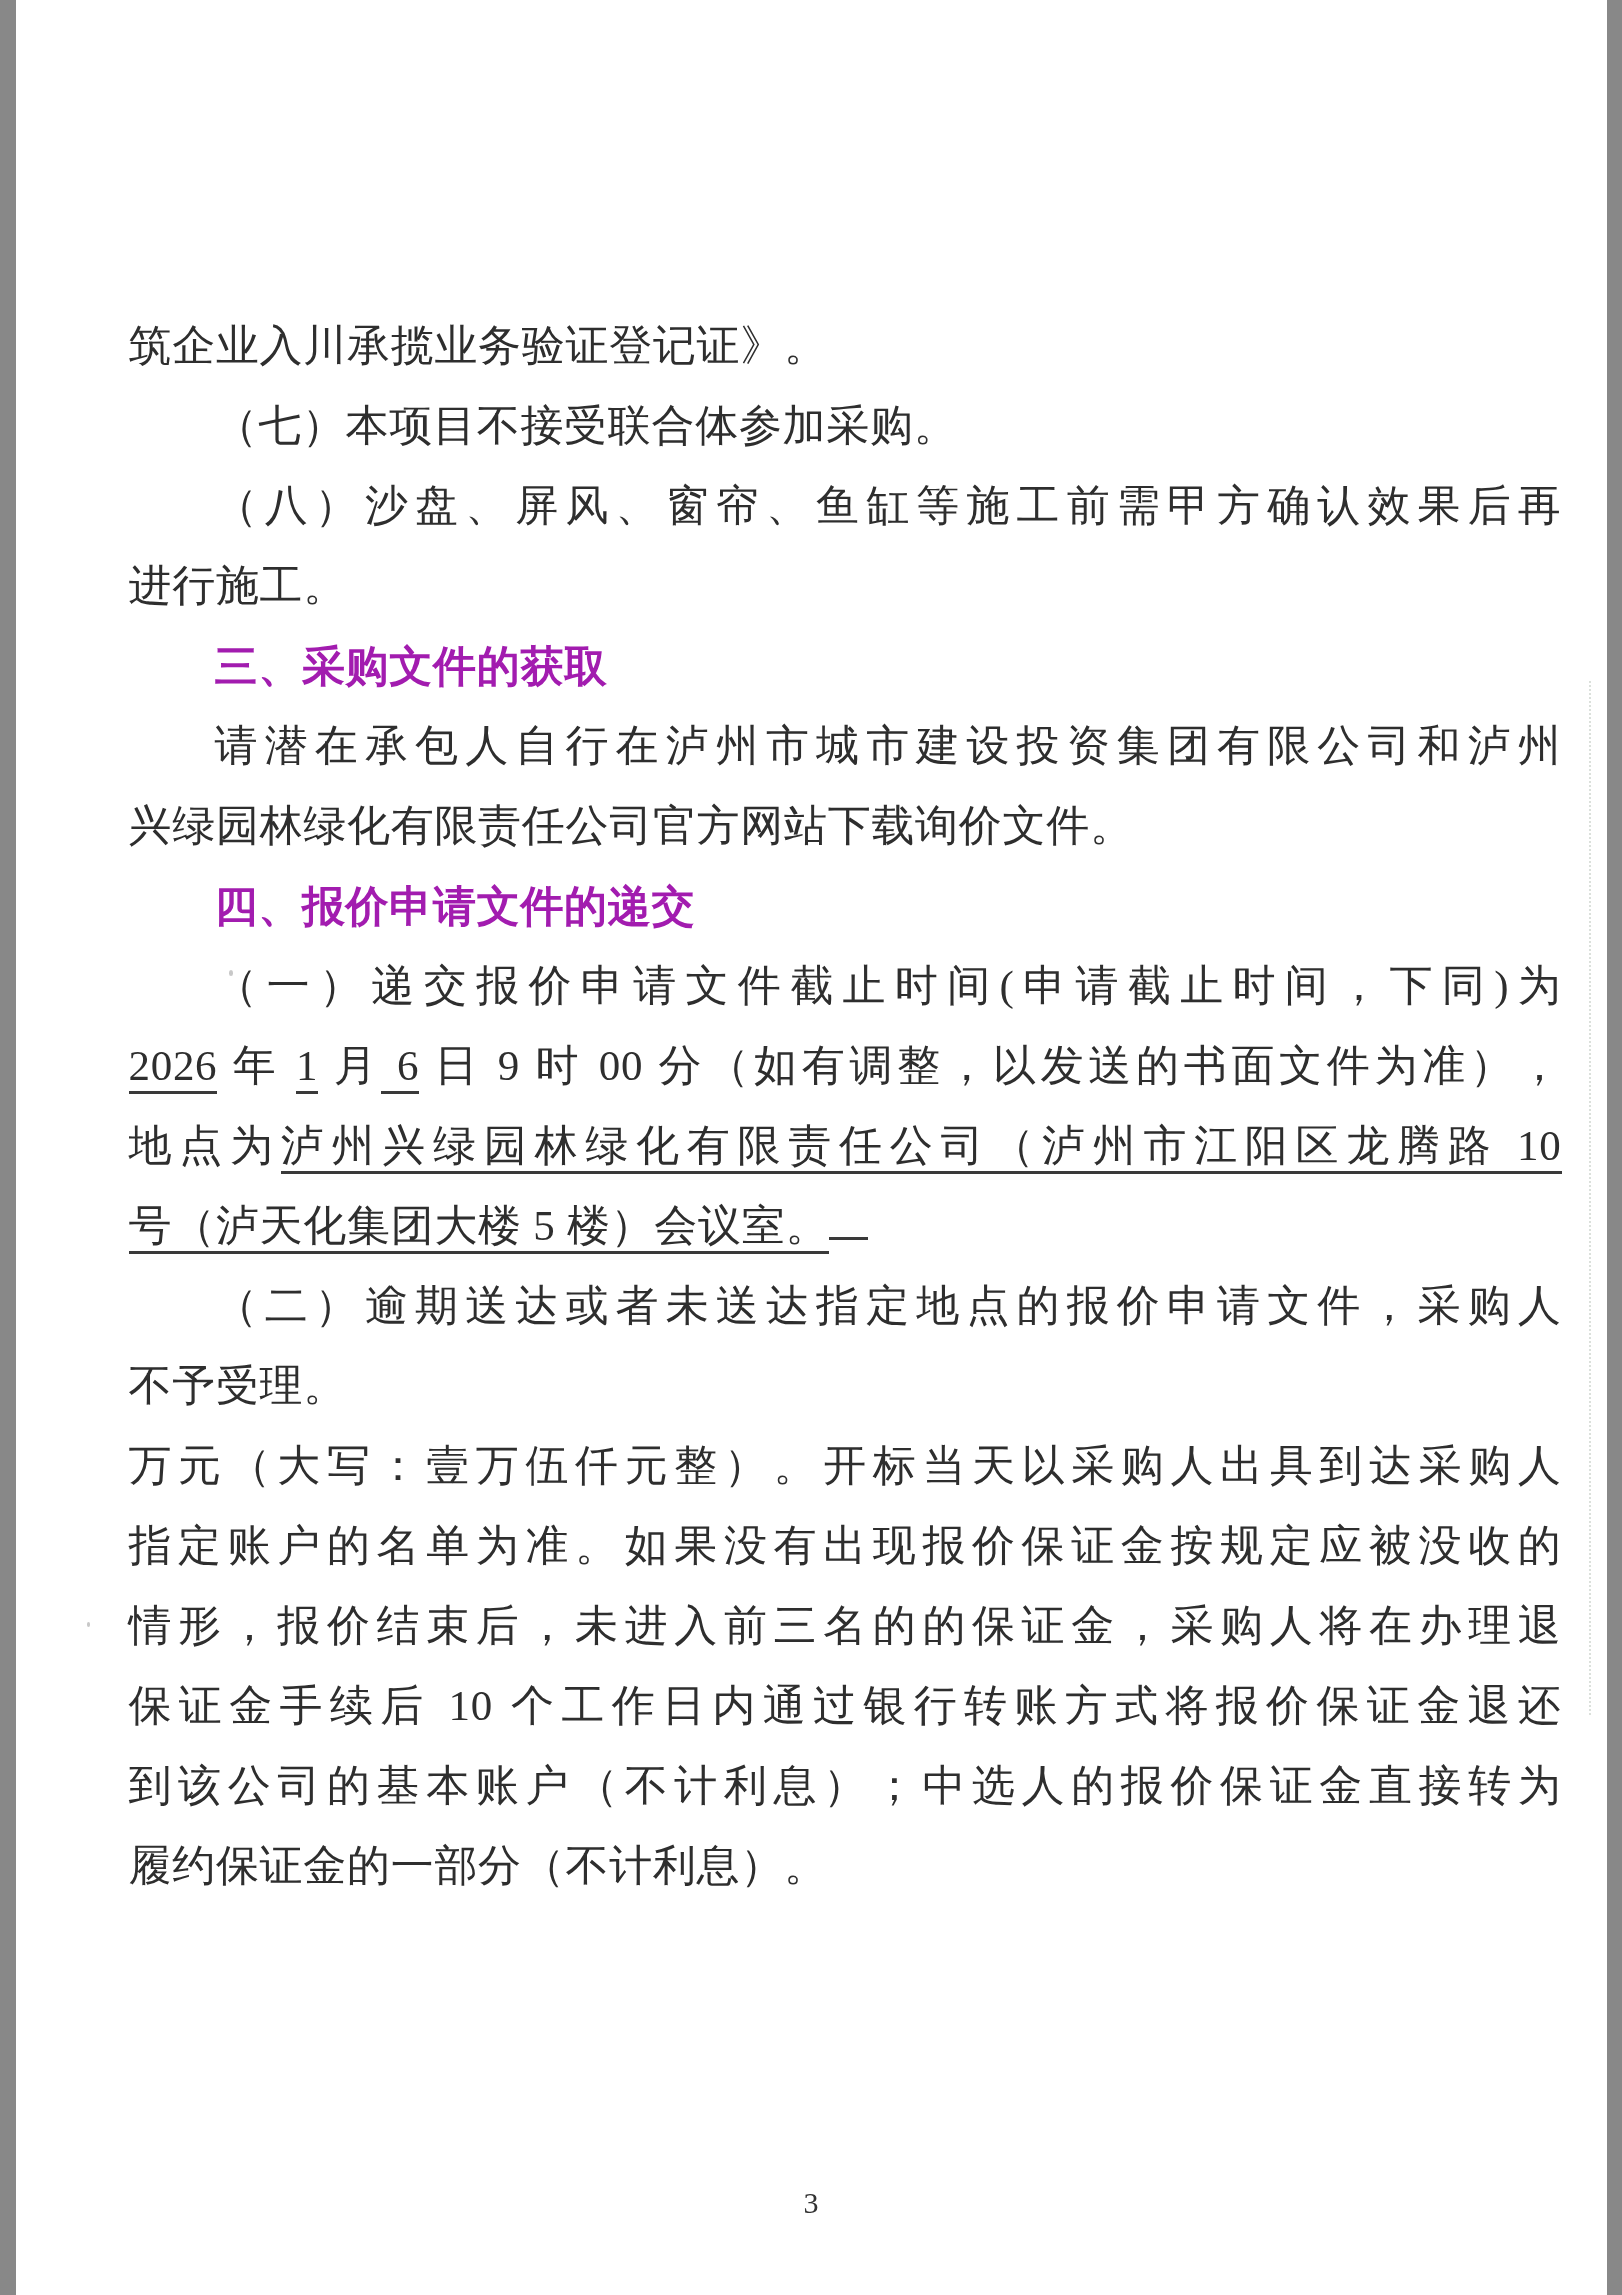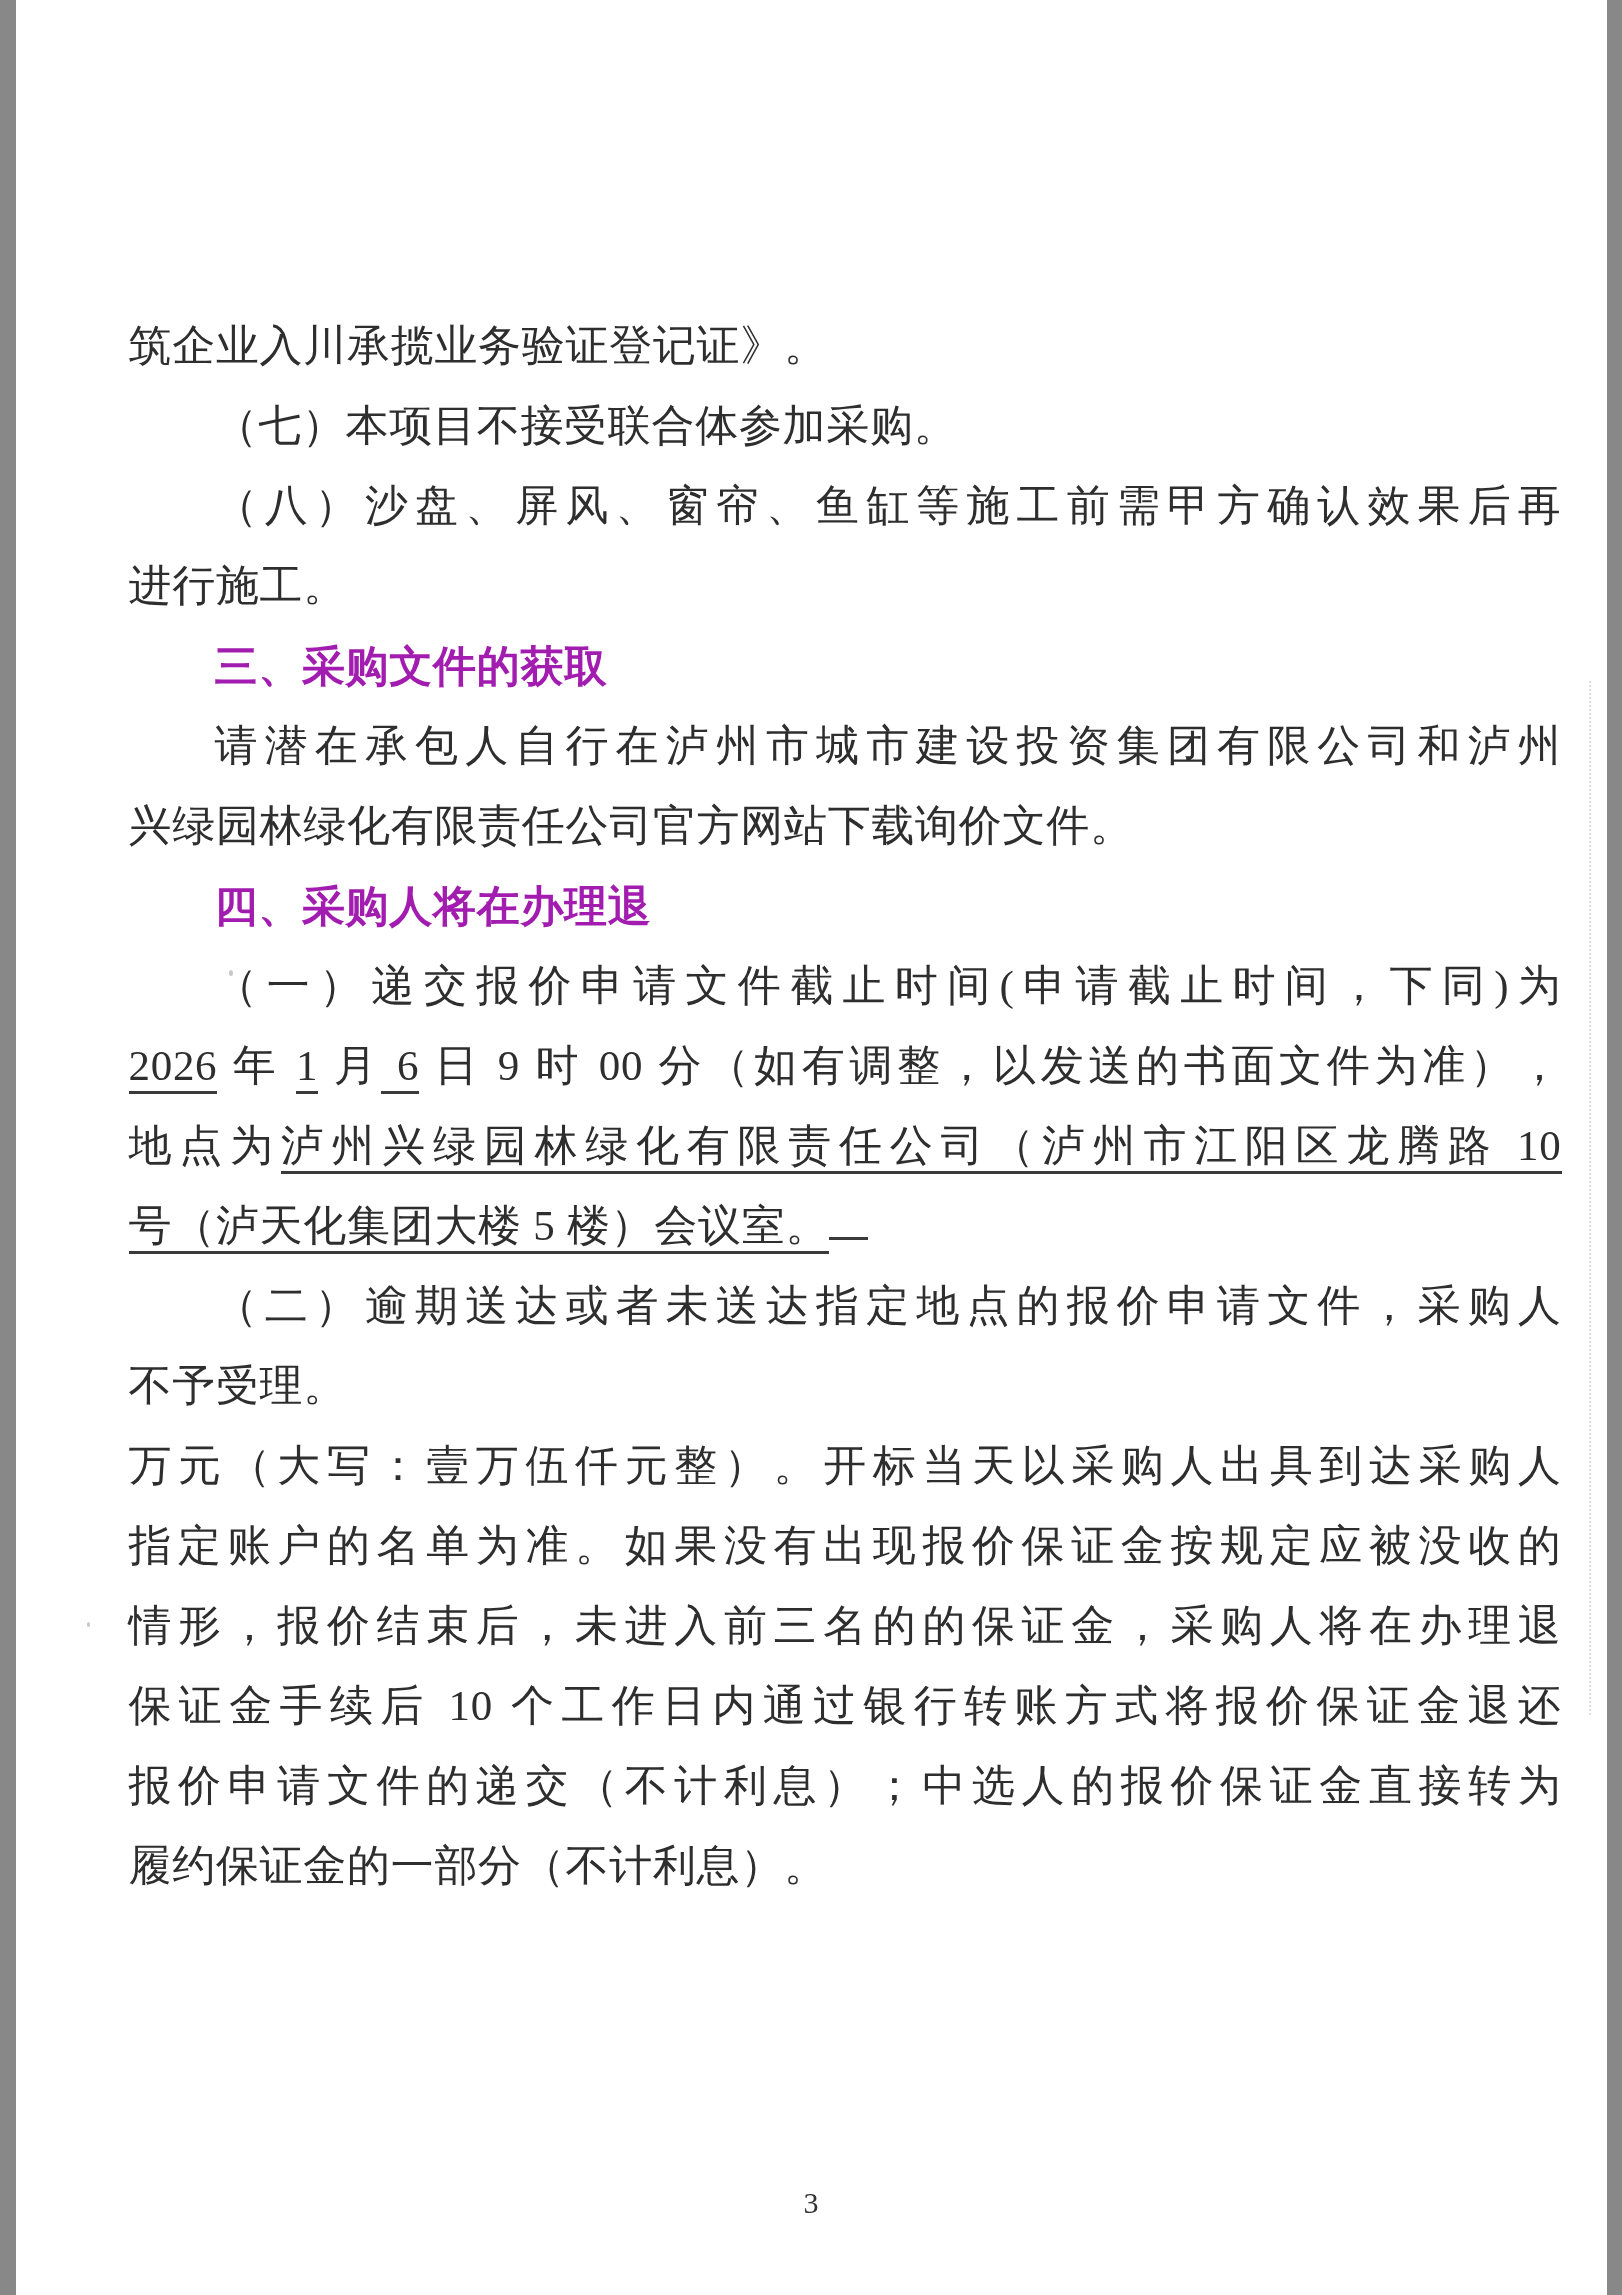--- a/index.html
+++ b/index.html
@@ -64,32 +64,32 @@
 
 <div class="page">
   <div class="text-block">
       <div class="line"><span>筑企业入川承揽业务验证登记证》。</span></div>
       <div class="line indent"><span>（七）本项目不接受联合体参加采购。</span></div>
       <div class="line justify indent"><span>（八）沙盘、屏风、窗帘、鱼缸等施工前需甲方确认效果后再</span></div>
       <div class="line"><span>进行施工。</span></div>
       <div class="line heading indent"><span>三、采购文件的获取</span></div>
       <div class="line justify indent"><span>请潜在承包人自行在泸州市城市建设投资集团有限公司和泸州</span></div>
       <div class="line"><span>兴绿园林绿化有限责任公司官方网站下载询价文件。</span></div>
-      <div class="line heading indent"><span>四、采购人将在办理退</span></div>
+      <div class="line heading indent"><span>四、报价申请文件的递交</span></div>
       <div class="line justify indent"><span>（一）递交报价申请文件截止时间(申请截止时间，下同)为</span></div>
       <div class="line justify"><span class="u">2026</span><span> 年 </span><span class="u">1</span><span> 月</span><span class="u"> 6</span><span> 日 9 时 00 分（如有调整，以发送的书面文件为准），</span></div>
       <div class="line justify"><span>地点为</span><span class="u">泸州兴绿园林绿化有限责任公司（泸州市江阳区龙腾路 10</span></div>
       <div class="line"><span class="u">号（泸天化集团大楼 5 楼）会议室。</span><span class="u u-tail" style="width: 39px;"></span></div>
       <div class="line justify indent"><span>（二）逾期送达或者未送达指定地点的报价申请文件，采购人</span></div>
       <div class="line"><span>不予受理。</span></div>
       <div class="line justify"><span>万元（大写：壹万伍仟元整）。开标当天以采购人出具到达采购人</span></div>
       <div class="line justify"><span>指定账户的名单为准。如果没有出现报价保证金按规定应被没收的</span></div>
       <div class="line justify"><span>情形，报价结束后，未进入前三名的的保证金，采购人将在办理退</span></div>
       <div class="line justify"><span>保证金手续后 10 个工作日内通过银行转账方式将报价保证金退还</span></div>
-      <div class="line justify"><span>报价申请文件的递交（不计利息）；中选人的报价保证金直接转为</span></div>
+      <div class="line justify"><span>到该公司的基本账户（不计利息）；中选人的报价保证金直接转为</span></div>
       <div class="line"><span>履约保证金的一部分（不计利息）。</span></div>
     </div>
   <div class="page-number">3</div>
   <div class="scan-edge-line"></div>
   <div class="speck speck1"></div>
   <div class="speck speck2"></div>
 </div>
 
 
 </body></html>

